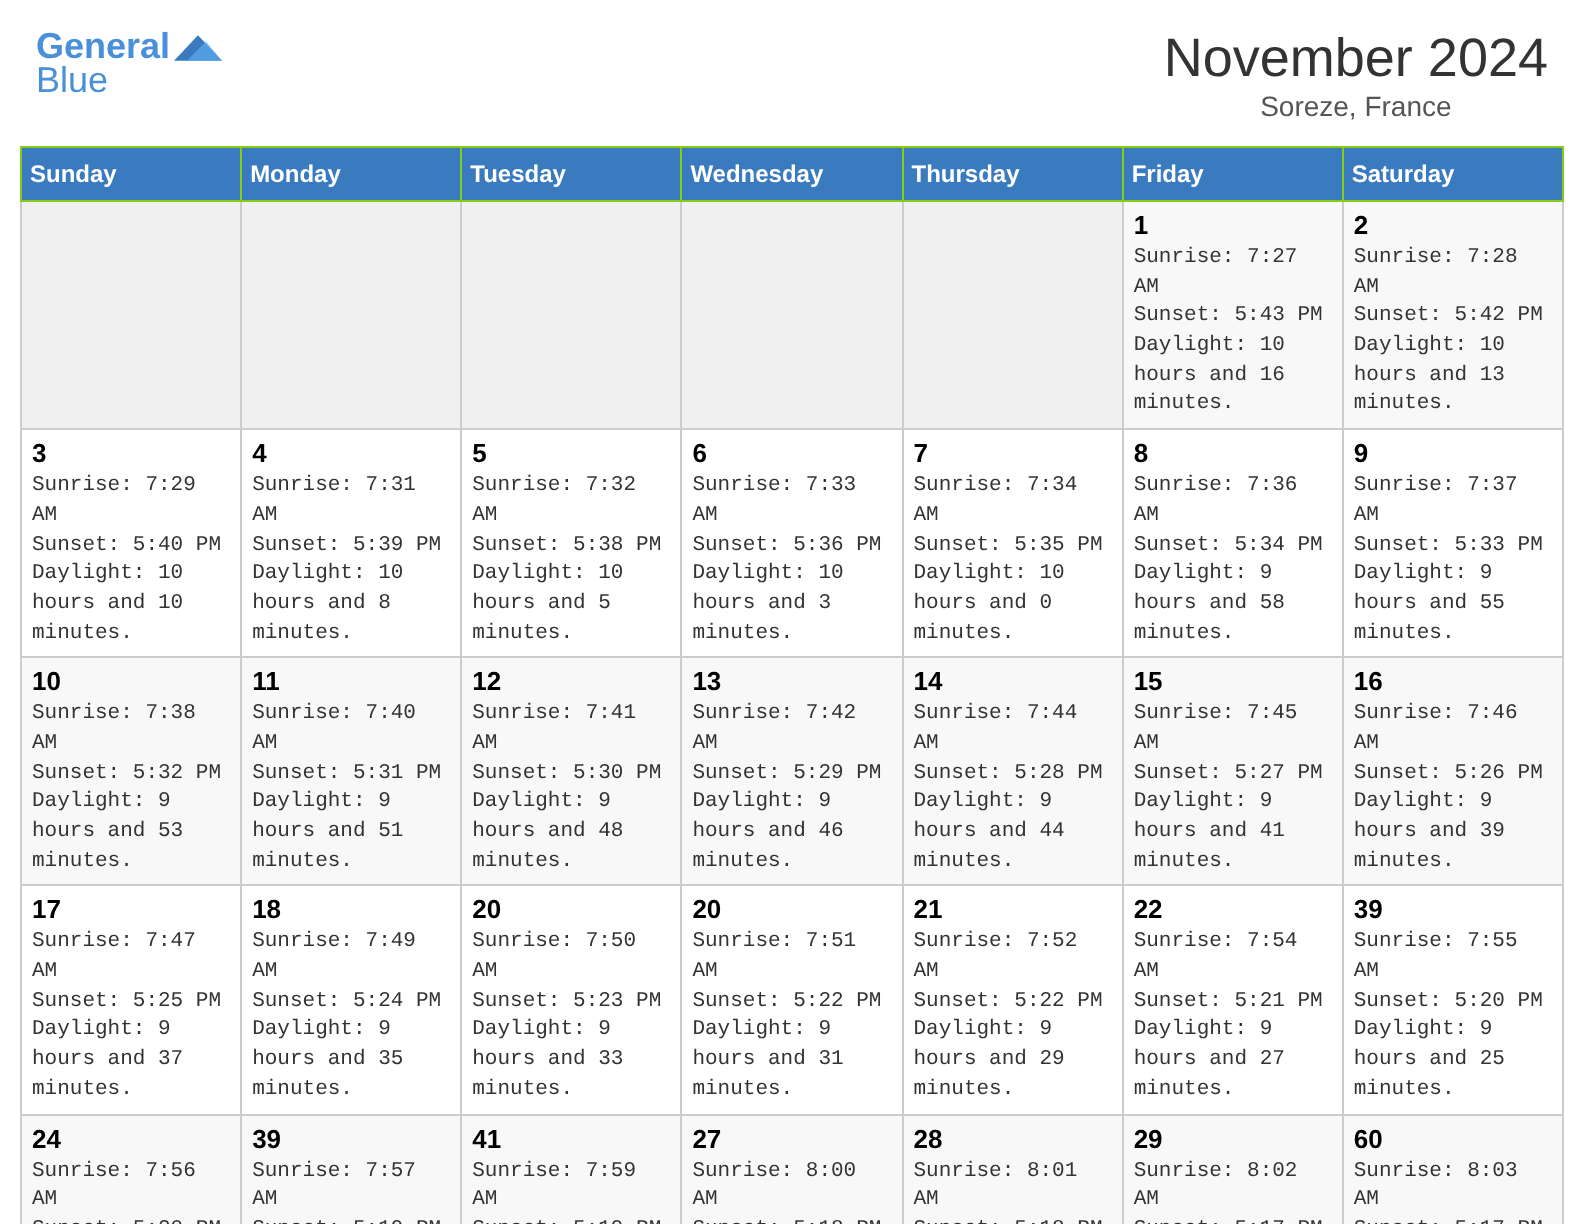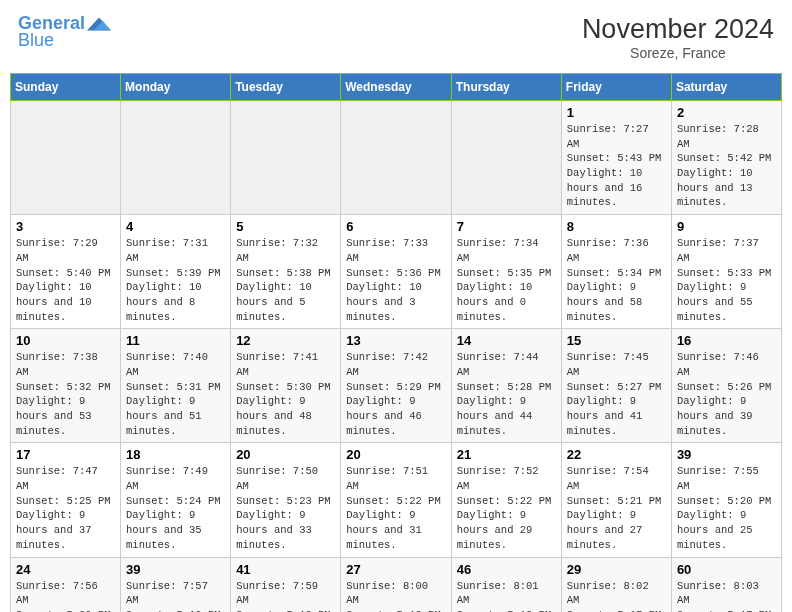--- a/index.html
+++ b/index.html
@@ -246,21 +246,21 @@
         </td>
         <td>
           <span class="day-num">41</span>
           <div class="day-info">Sunrise: 7:59 AM<br>Sunset: 5:19 PM<br>Daylight: 9 hours and 20 minutes.</div>
         </td>
         <td>
           <span class="day-num">27</span>
           <div class="day-info">Sunrise: 8:00 AM<br>Sunset: 5:18 PM<br>Daylight: 9 hours and 18 minutes.</div>
         </td>
         <td>
-          <span class="day-num">46</span>
+          <span class="day-num">28</span>
           <div class="day-info">Sunrise: 8:01 AM<br>Sunset: 5:18 PM<br>Daylight: 9 hours and 16 minutes.</div>
         </td>
         <td>
           <span class="day-num">29</span>
           <div class="day-info">Sunrise: 8:02 AM<br>Sunset: 5:17 PM<br>Daylight: 9 hours and 15 minutes.</div>
         </td>
         <td>
           <span class="day-num">60</span>
           <div class="day-info">Sunrise: 8:03 AM<br>Sunset: 5:17 PM<br>Daylight: 9 hours and 13 minutes.</div>
         </td>

